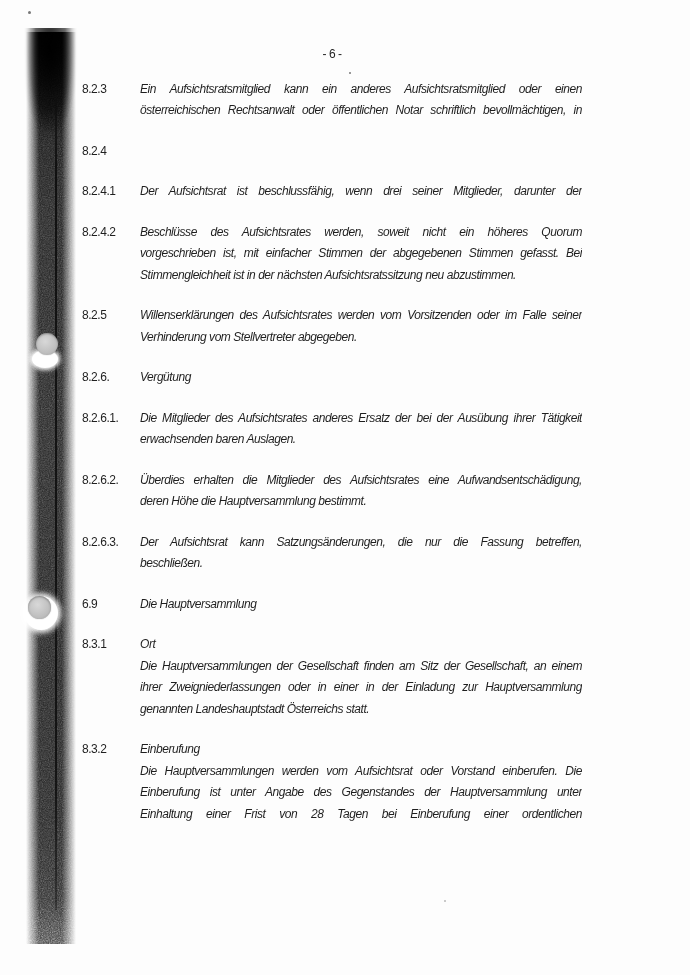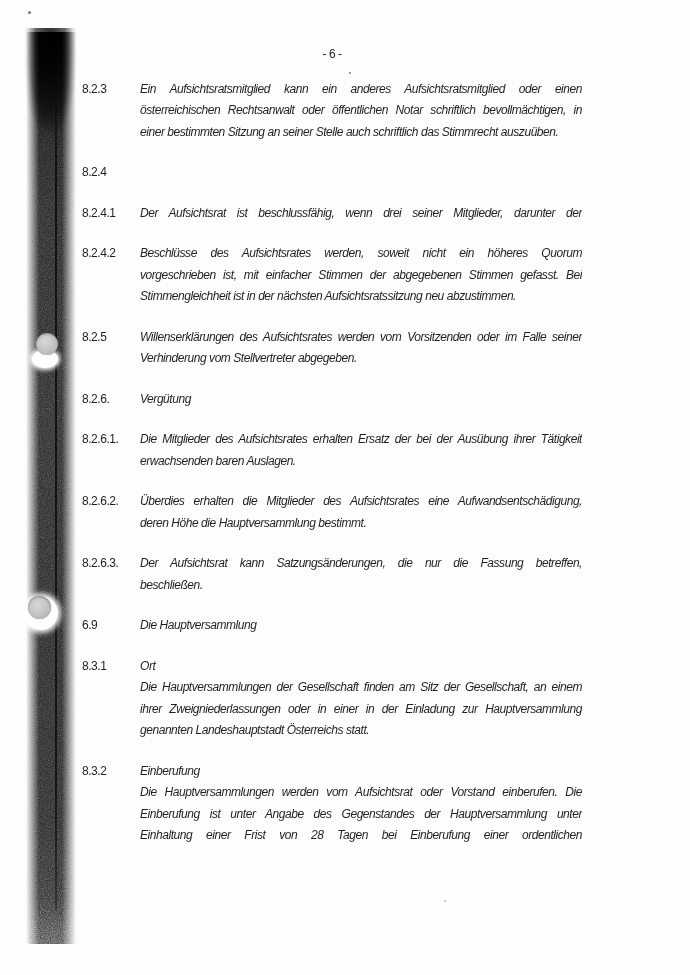--- a/index.html
+++ b/index.html
@@ -84,21 +84,20 @@
 <div class="speck speck-3"></div>
 
 <div class="doc">
   <div class="page-num">- 6 -</div>
 
   <div class="section">
     <div class="num">8.2.3</div>
     <div class="content">
       <div class="line j">Ein Aufsichtsratsmitglied kann ein anderes Aufsichtsratsmitglied oder einen</div>
       <div class="line j">österreichischen Rechtsanwalt oder öffentlichen Notar schriftlich bevollmächtigen, in</div>
-      <div class="line last">einer bestimmten Sitzung an seiner Stelle auch schriftlich das Stimmrecht auszuüben.</div>
     </div>
   </div>
 
   <div class="section">
     <div class="num">8.2.4</div>
   </div>
 
   <div class="section">
     <div class="num">8.2.4.1</div>
     <div class="content">
@@ -126,21 +125,21 @@
   <div class="section">
     <div class="num">8.2.6.</div>
     <div class="content">
       <div class="line last">Vergütung</div>
     </div>
   </div>
 
   <div class="section">
     <div class="num">8.2.6.1.</div>
     <div class="content">
-      <div class="line j">Die Mitglieder des Aufsichtsrates erhalten Ersatz der bei der Ausübung ihrer Tätigkeit</div>
+      <div class="line j">Die Mitglieder des Aufsichtsrates anderes Ersatz der bei der Ausübung ihrer Tätigkeit</div>
       <div class="line last">erwachsenden baren Auslagen.</div>
     </div>
   </div>
 
   <div class="section">
     <div class="num">8.2.6.2.</div>
     <div class="content">
       <div class="line j">Überdies erhalten die Mitglieder des Aufsichtsrates eine Aufwandsentschädigung,</div>
       <div class="line last">deren Höhe die Hauptversammlung bestimmt.</div>
     </div>

